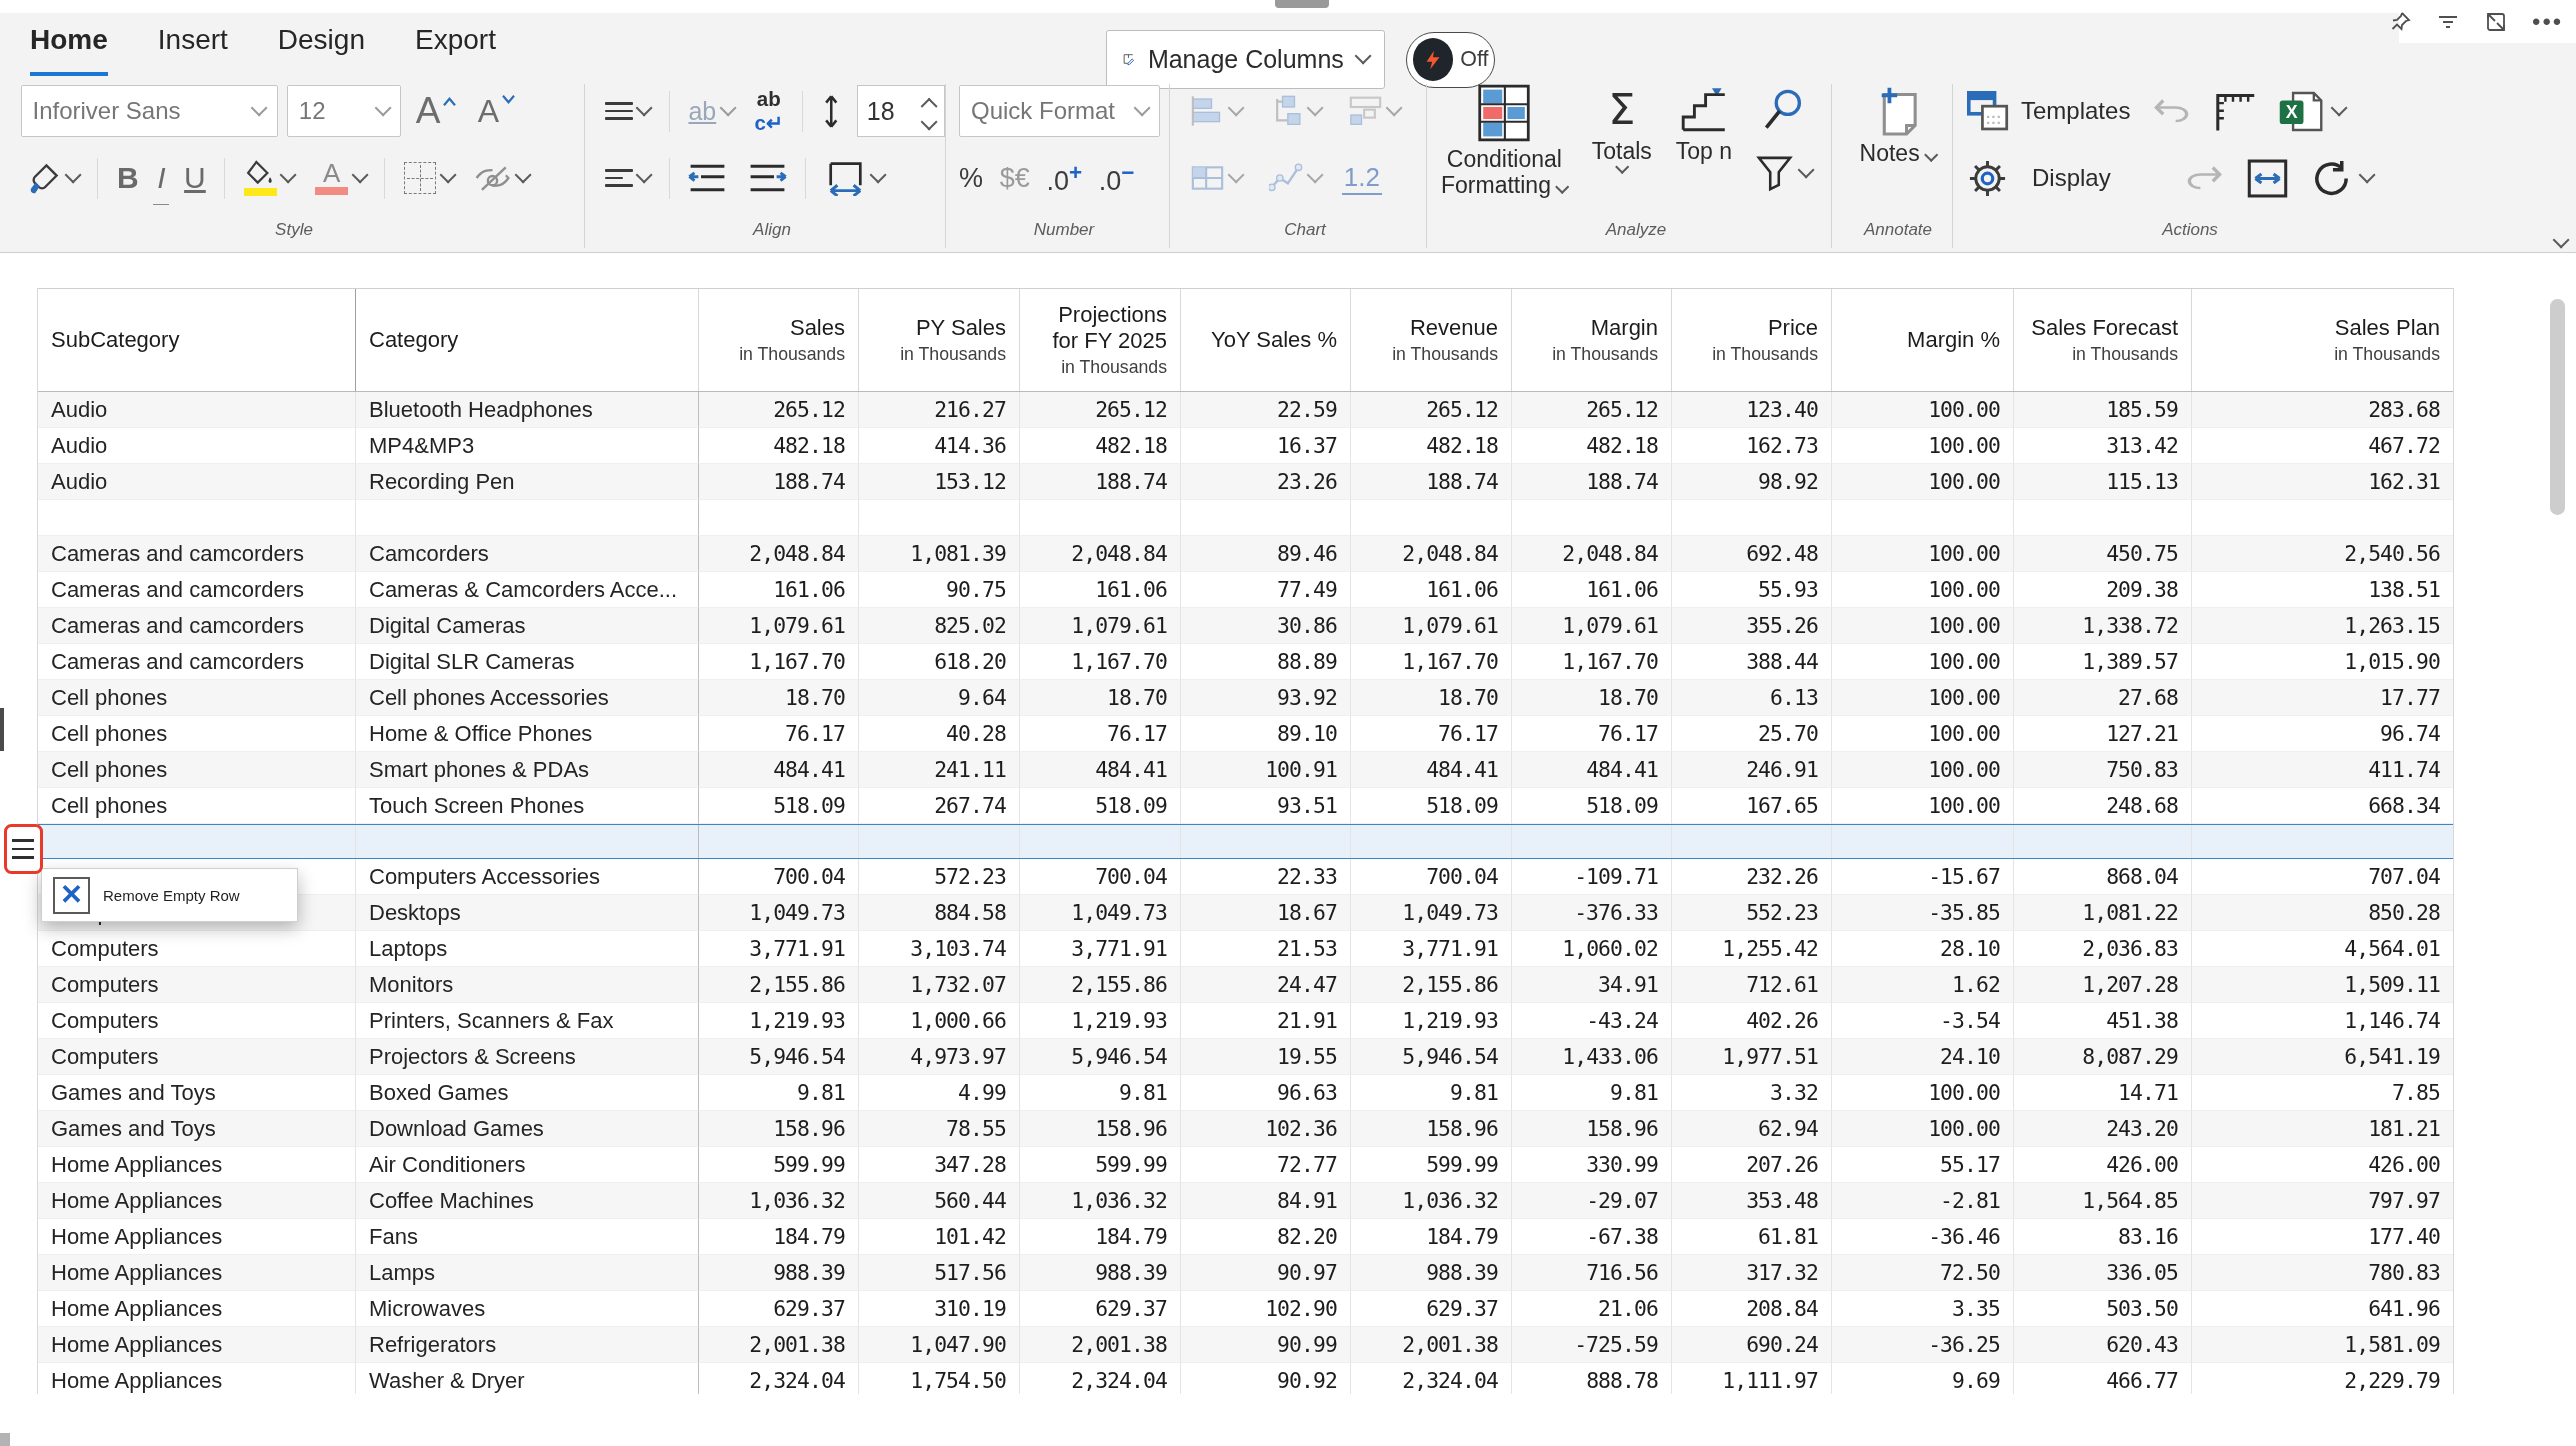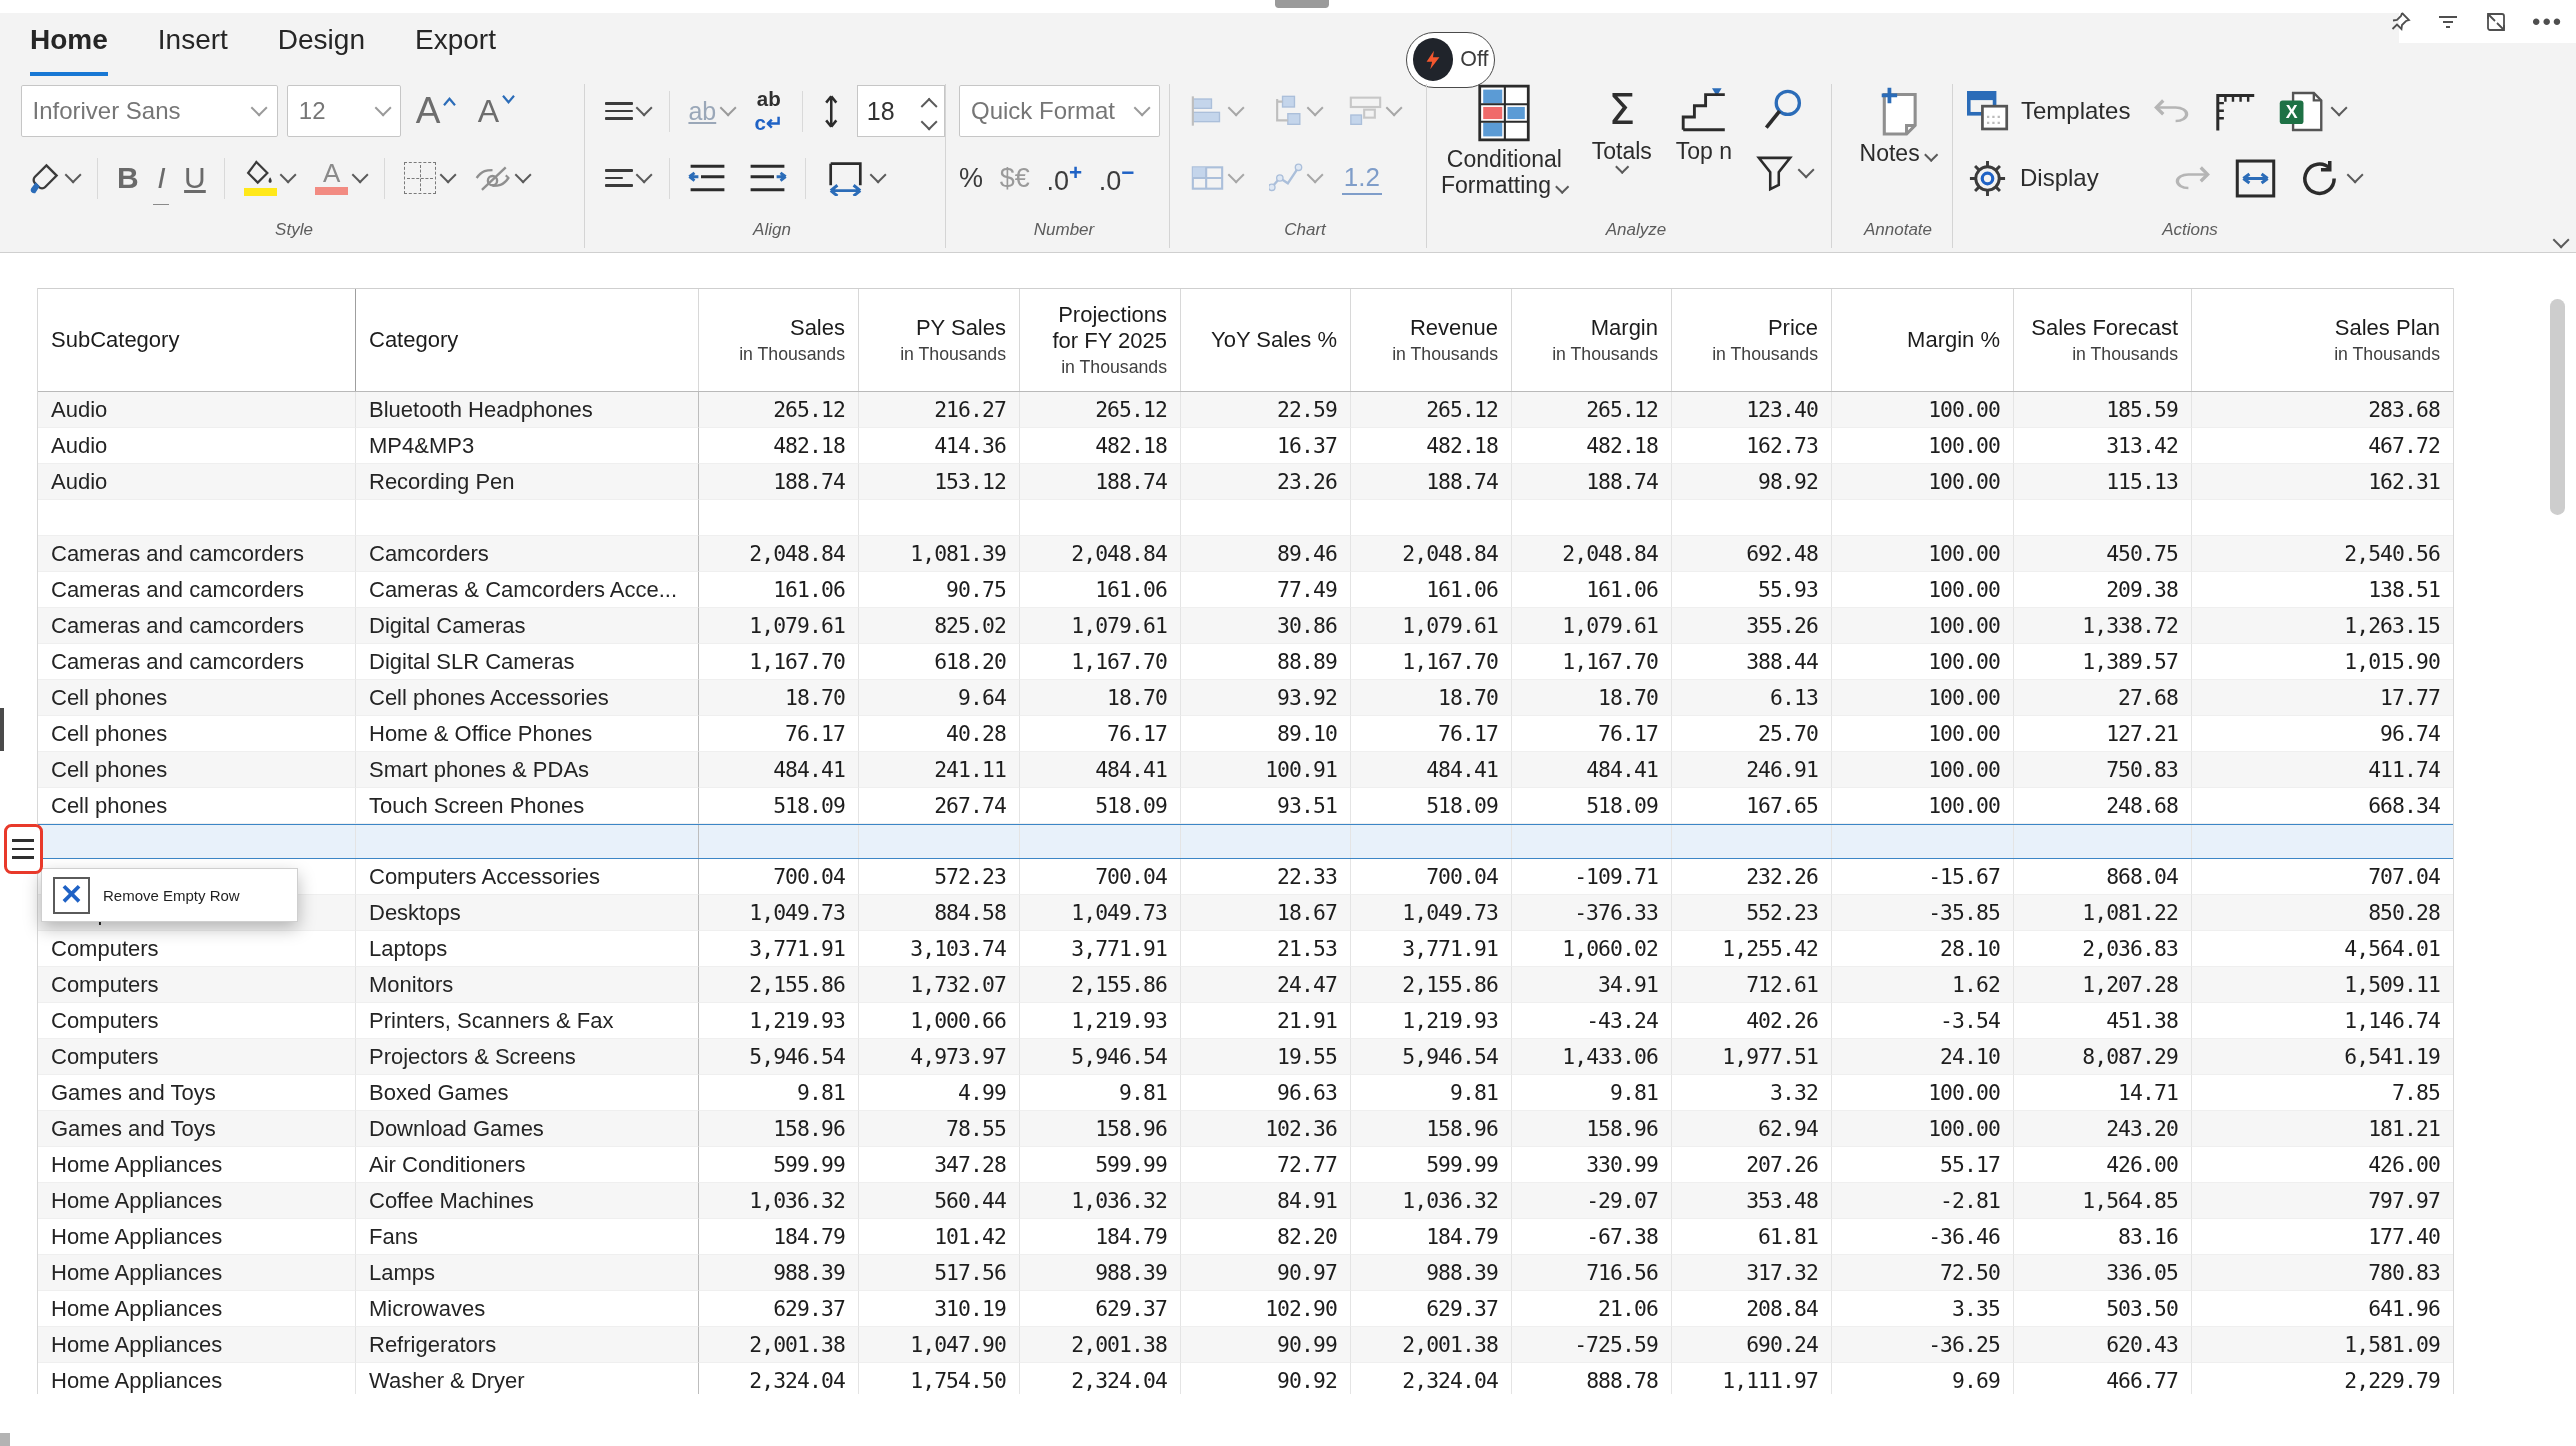--- a/index.html
+++ b/index.html
@@ -129,20 +129,29 @@
   </div>
 
   <div class="ribbon">
     <div class="tabs">
       <span class="tab active">Home</span>
       <span class="tab">Insert</span>
       <span class="tab">Design</span>
       <span class="tab">Export</span>
     </div>
 
+    <div class="mc-btn">
+      <svg width="32" height="32" viewBox="0 0 24 24" fill="none">
+          <path d="M4 4h16M4 4v16h7" stroke="#444" stroke-width="1.6"></path>
+          <path d="M12 4v6" stroke="#444" stroke-width="1.6"></path>
+          <path d="M11 20l8-8 2.5 2.5-8 8H11v-2.5z" fill="none" stroke="#1f62c5" stroke-width="1.8"></path>
+        </svg>
+      <span class="lbl">Manage Columns</span>
+      <span class="chev"></span>
+    </div>
 
     <div class="toggle-pill">
       <span class="toggle-knob">
         <svg width="22" height="22" viewBox="0 0 24 24">
             <polygon points="13,2 5,14 11,14 9,22 19,9 12,9" fill="#f4572e"></polygon>
           </svg>
       </span>
       <span class="toggle-lbl">Off</span>
     </div>
 
@@ -443,21 +452,21 @@
       </div>
       <div class="rrow r2" style="gap:22px;">
         <div class="act-item">
           <svg width="41" height="41" viewBox="0 0 28 28">
               <g stroke="#3b3b3b" stroke-width="2" fill="none">
                 <circle cx="14" cy="14" r="8"></circle>
                 <path d="M14 2v4M14 22v4M2 14h4M22 14h4M5.5 5.5l2.8 2.8M19.7 19.7l2.8 2.8M5.5 22.5l2.8-2.8M19.7 8.3l2.8-2.8"></path>
               </g>
               <circle cx="14" cy="14" r="3.6" fill="none" stroke="#1f62c5" stroke-width="2.2"></circle>
             </svg>
-          <span style="margin-left:1px;">Display</span>
+          <span style="margin-left:13px;">Display</span>
         </div>
         <svg width="39" height="33" viewBox="0 0 28 24" style="margin-left:52px;">
             <path d="M20 4l5 5-5 5" fill="none" stroke="#b5b5b5" stroke-width="2.4"></path>
             <path d="M25 9H11a8 7 0 100 14" fill="none" stroke="#b5b5b5" stroke-width="2.4" transform="scale(1,0.7) translate(0,4)"></path>
           </svg>
         <svg width="43" height="41" viewBox="0 0 28 27">
             <rect x="2" y="2" width="24" height="23" fill="none" stroke="#2b2b2b" stroke-width="2"></rect>
             <path d="M6 13.5h16M6 13.5l4-3M6 13.5l4 3M22 13.5l-4-3M22 13.5l-4 3" stroke="#2b6cb8" stroke-width="2" fill="none"></path>
           </svg>
         <span style="display:flex;align-items:center;gap:9.3px;">

